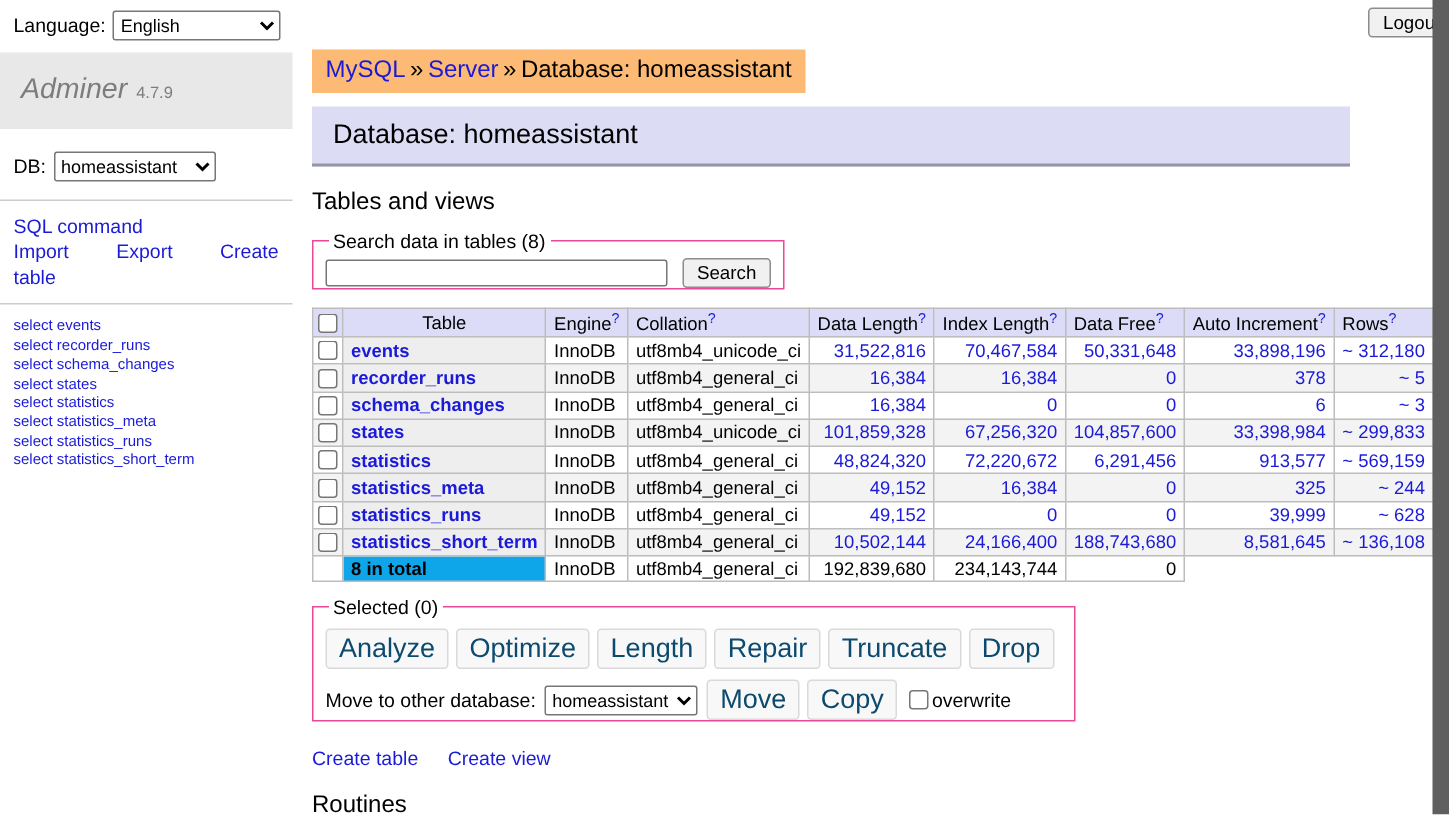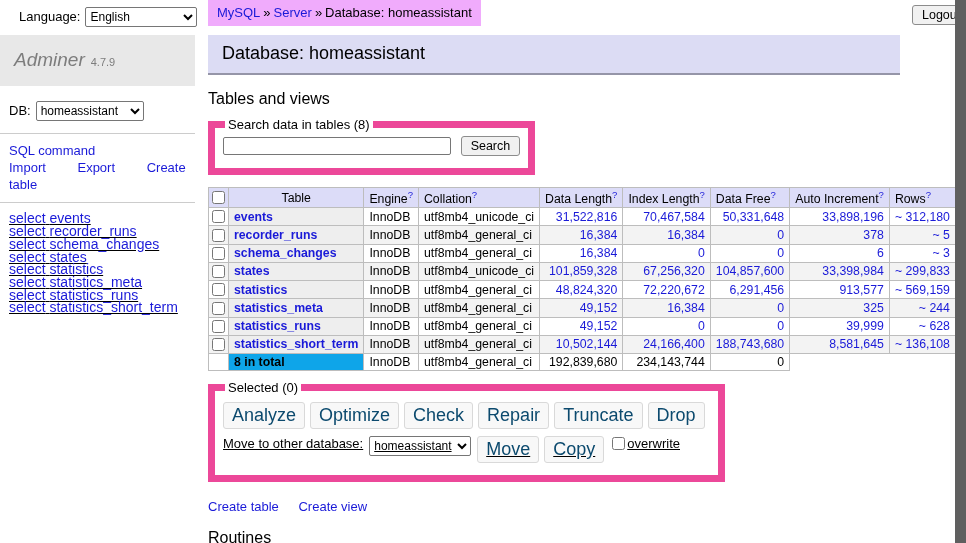--- a/index.html
+++ b/index.html
@@ -7,41 +7,41 @@
   body {
     width:966px; height:543px; overflow:hidden; background:#fff;
     font-family:"Liberation Sans","DejaVu Sans",sans-serif;
     font-size:13px; color:#000;
   }
   .page { position:relative; width:966px; height:543px; }
   a { color:#1a1ad8; text-decoration:none; cursor:pointer; }
 
   
   .sidebar { position:absolute; left:0; top:0; width:195px; }
-  .language-row { padding:7px 8px 8px 19px; white-space:nowrap; }
+  .language-row { padding:7px 8px 8px 9px; white-space:nowrap; }
   .language-row select { width:112px; margin-left:5px; }
   select {
     font-family:inherit; font-size:12px; height:20px;
     border:1px solid #767676; background:#fff; border-radius:2px;
   }
   .brand { background:#e8e8e8; padding:14px 14px 15px; }
   .brand .name { font-style:italic; font-size:19px; color:#7d7d7d; }
   .brand .ver { font-size:11px; color:#7d7d7d; margin-left:6px; }
   .db-row { padding:15px 8px 12px 9px; white-space:nowrap; }
   .db-row select { width:108px; margin-left:5px; }
   hr.side { border:none; border-top:1px solid #ccc; margin:0; }
   .sidebar-links { padding:8px 8px 9px 9px; line-height:1.32; }
   .sidebar-links a { margin-right:28px; }
-  .table-list { padding:9px 8px 9px 9px; font-size:14px;text-decoration:underline; }
+  .table-list { padding:9px 8px 9px 9px; font-size:10px; }
   .table-link-line { line-height:12.7px; white-space:nowrap; }
 
   
   .main { position:absolute; left:208px; top:0; width:747px; height:543px; }
   .breadcrumb {
-    display:inline-block; background:#f0abfc; padding:5px 9px 6px; font-size:13px;
+    display:inline-block; background:#fdba74; padding:5px 9px 6px; font-size:16px;margin-top:33px;
   }
   .breadcrumb .sep { color:#000; margin:0 3px; }
   .logout-btn { position:absolute; left:704px; top:5px; }
   button.std {
     font-family:inherit; font-size:12.5px; color:#000;
     background:#f1f1f1; border:1px solid #8c8c8c; border-radius:3px;
     padding:2px 9px; cursor:pointer;
   }
   button.btn-disabled {
     font-family:inherit; font-size:18px; color:#0c4a6e;
@@ -50,22 +50,22 @@
   }
   h2.db-title {
     margin:9px 0 0; width:692px; background:#dcdcf4;
     border-bottom:2px solid #9595a8; padding:8px 14px 9px;
     font-size:18px; font-weight:normal;
   }
   .page-links { margin:16px 0 0; }
   .page-links a, .bottom-links a, .routine-links a { margin-right:16px; }
   h3 { font-size:16px; font-weight:normal; margin:15px 0 0; }
   fieldset {
-    display:inline-block; border:7px solid #ec4899; margin:9px 0 0;
-    padding:4px 8px 12px; background:#fff;
+    display:inline-block; border:1px solid #ec4899; margin:9px 0 0;
+    padding:4px 8px 0; background:#fff;
   }
   legend { padding:0 3px; margin-left:2px; font-size:13px; }
   .search-input {
     width:228px; height:18px; border:1px solid #767676; border-radius:2px;
     font-family:inherit; font-size:12.5px; padding:1px 3px; margin-right:6px;
   }
 
   
   table { border-collapse:collapse; margin-top:12px; font-size:12.3px; }
   th,td { border:1px solid #bdbdbd; padding:1px 5px; white-space:nowrap; height:17px; }
@@ -76,21 +76,21 @@
   tbody th.row-name a { font-weight:bold; }
   td.num { text-align:right; }
   td.col-check, thead td.col-check { width:23px; text-align:center; padding:1px 3px; }
   tr.even td { background:#f3f3f3; }
   tr.total-row th { background:#0ea5e9; text-align:left; }
   tr.total-row td { color:#000; }
   input[type="checkbox"] { width:13px; height:13px; margin:1px 0; vertical-align:middle; }
 
   
   .action-row { margin:3px 0 7px; }
-  .move-row { display:flex; align-items:flex-start;text-decoration:underline; }
+  .move-row { display:flex; align-items:center; }
   .move-row .lbl { margin-right:6px; white-space:nowrap; }
   .move-row select { width:102px; margin-right:6px; }
   .move-row button { margin-right:5px; }
   .overwrite { display:flex; align-items:center; margin-left:3px; }
   .overwrite span { margin-left:2px; }
 
   .bottom-links { margin-top:17px; }
 
   
   .scrollbar { position:absolute; right:0; top:0; width:11px; height:543px; background:#5f5f5f; }
@@ -262,21 +262,21 @@
             <td>utf8mb4_general_ci</td>
             <td class="num">192,839,680</td>
             <td class="num">234,143,744</td>
             <td class="num">0</td>
           </tr>
         </tbody>
     </table>
 
     <fieldset>
       <legend>Selected (0)</legend>
-      <div class="action-row"><button class="btn-disabled" disabled="">Analyze</button><button class="btn-disabled" disabled="">Optimize</button><button class="btn-disabled" disabled="">Check</button><button class="btn-disabled" disabled="">Repair</button><button class="btn-disabled" disabled="">Truncate</button><button class="btn-disabled" disabled="">Drop</button></div>
+      <div class="action-row"><button class="btn-disabled" disabled="">Analyze</button><button class="btn-disabled" disabled="">Optimize</button><button class="btn-disabled" disabled="">Length</button><button class="btn-disabled" disabled="">Repair</button><button class="btn-disabled" disabled="">Truncate</button><button class="btn-disabled" disabled="">Drop</button></div>
       <div class="move-row">
         <span class="lbl">Move to other database:</span>
         <select><option>homeassistant</option></select>
         <button class="btn-disabled" disabled="">Move</button>
         <button class="btn-disabled" disabled="">Copy</button>
         <label class="overwrite">
           <input type="checkbox" style="">
             <span>overwrite</span>
         </label>
       </div>

